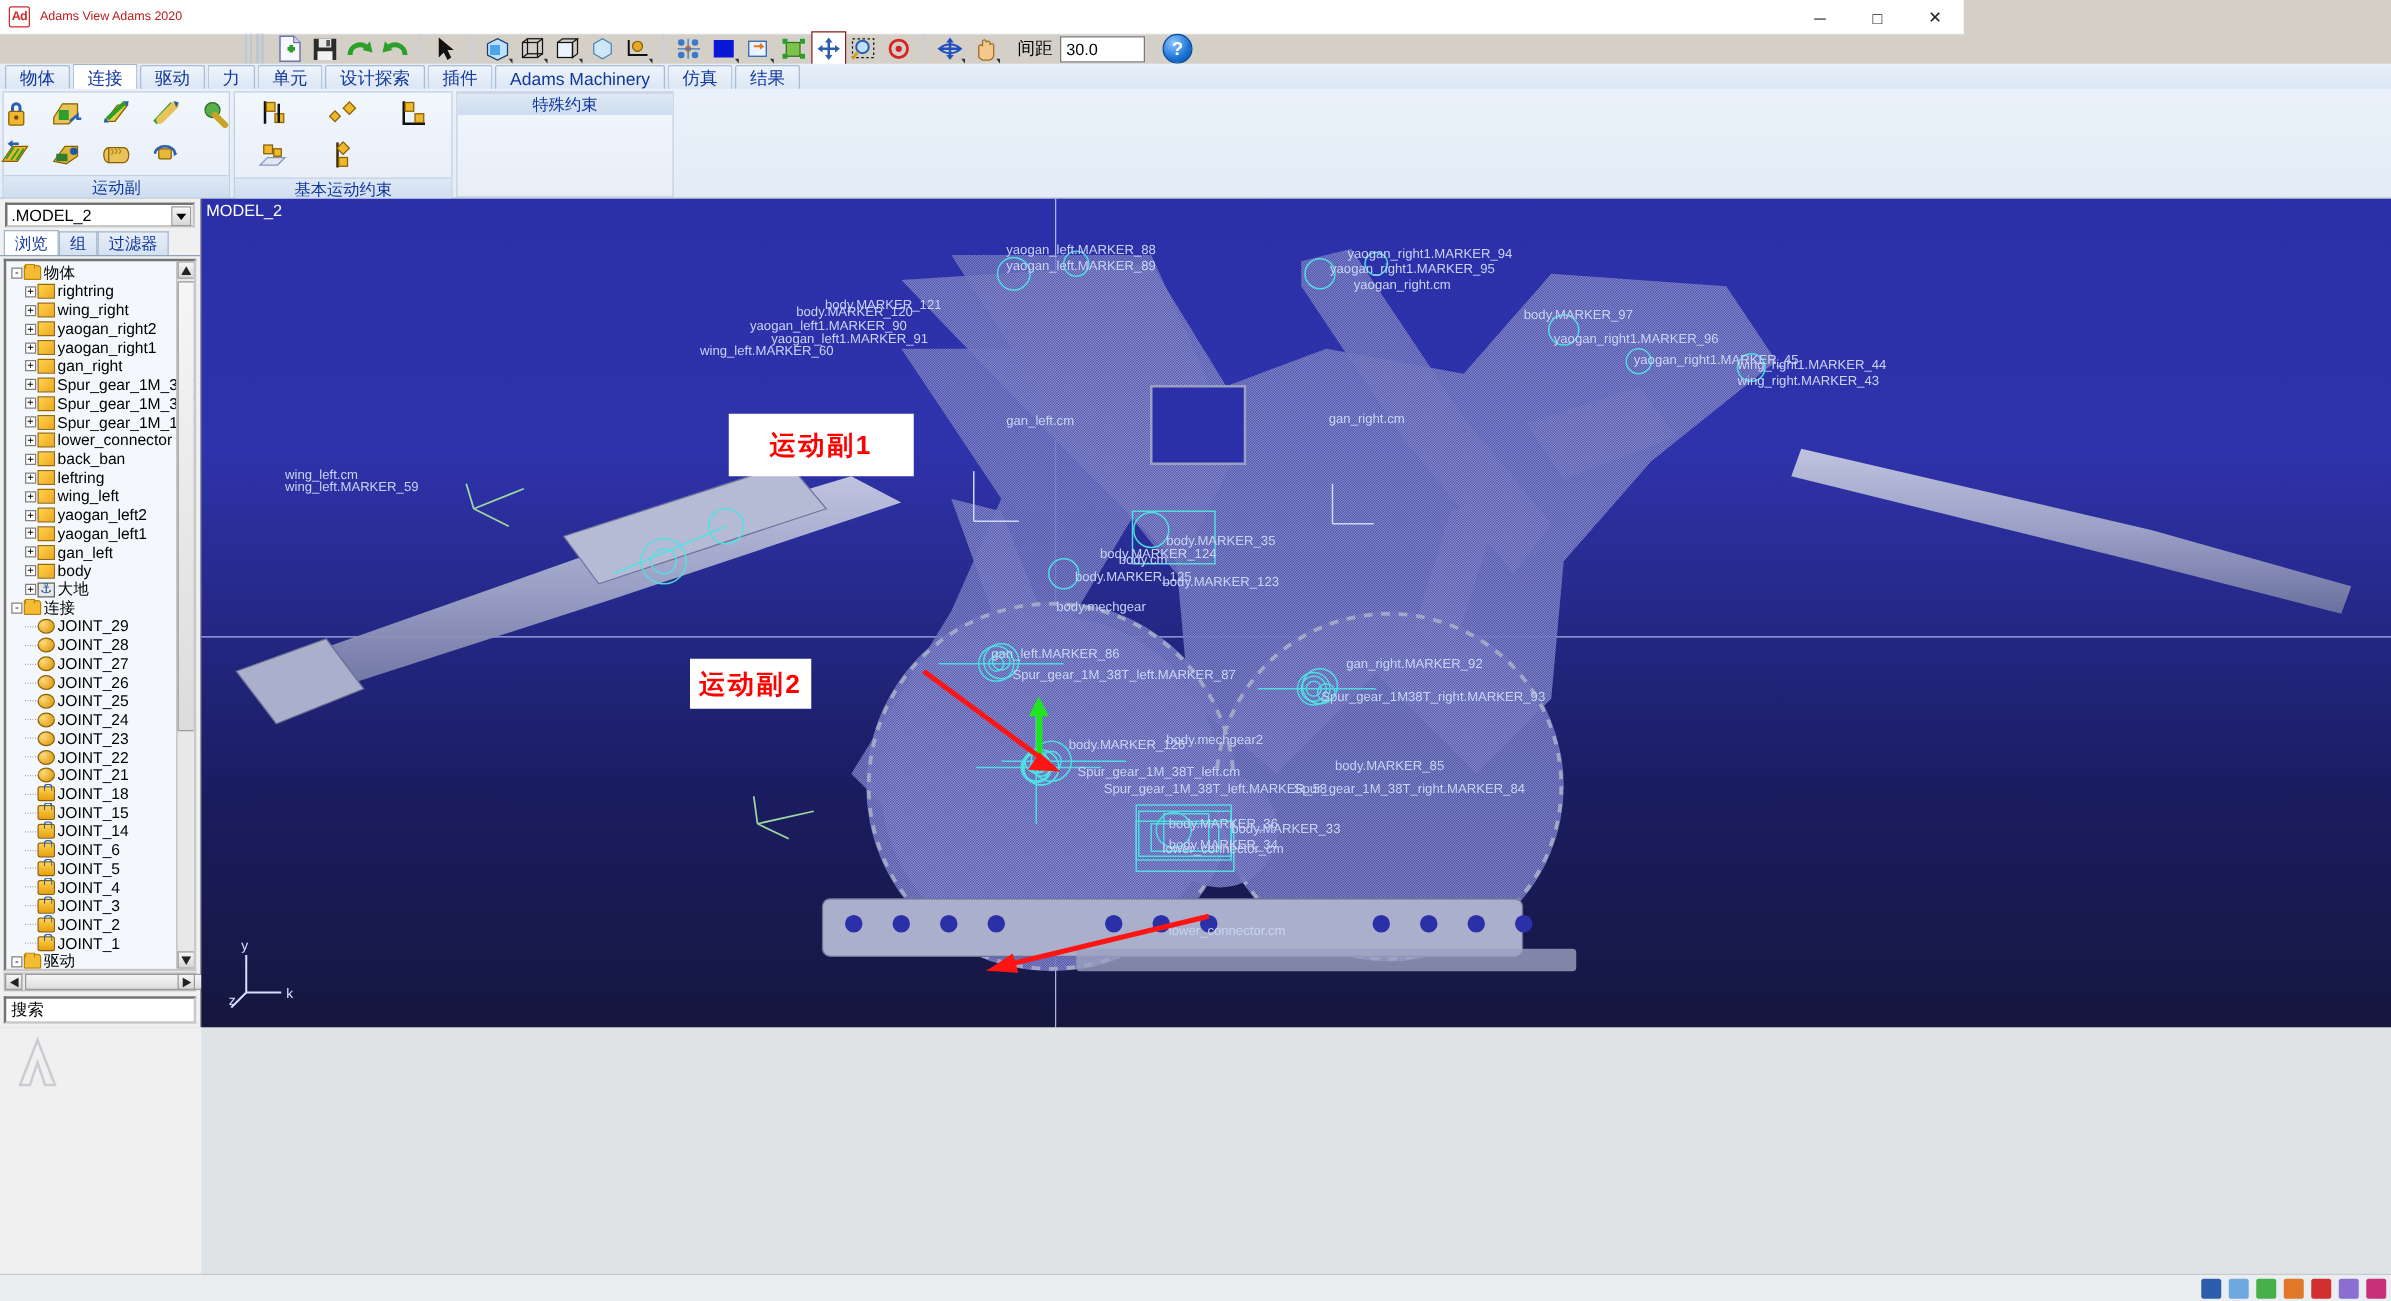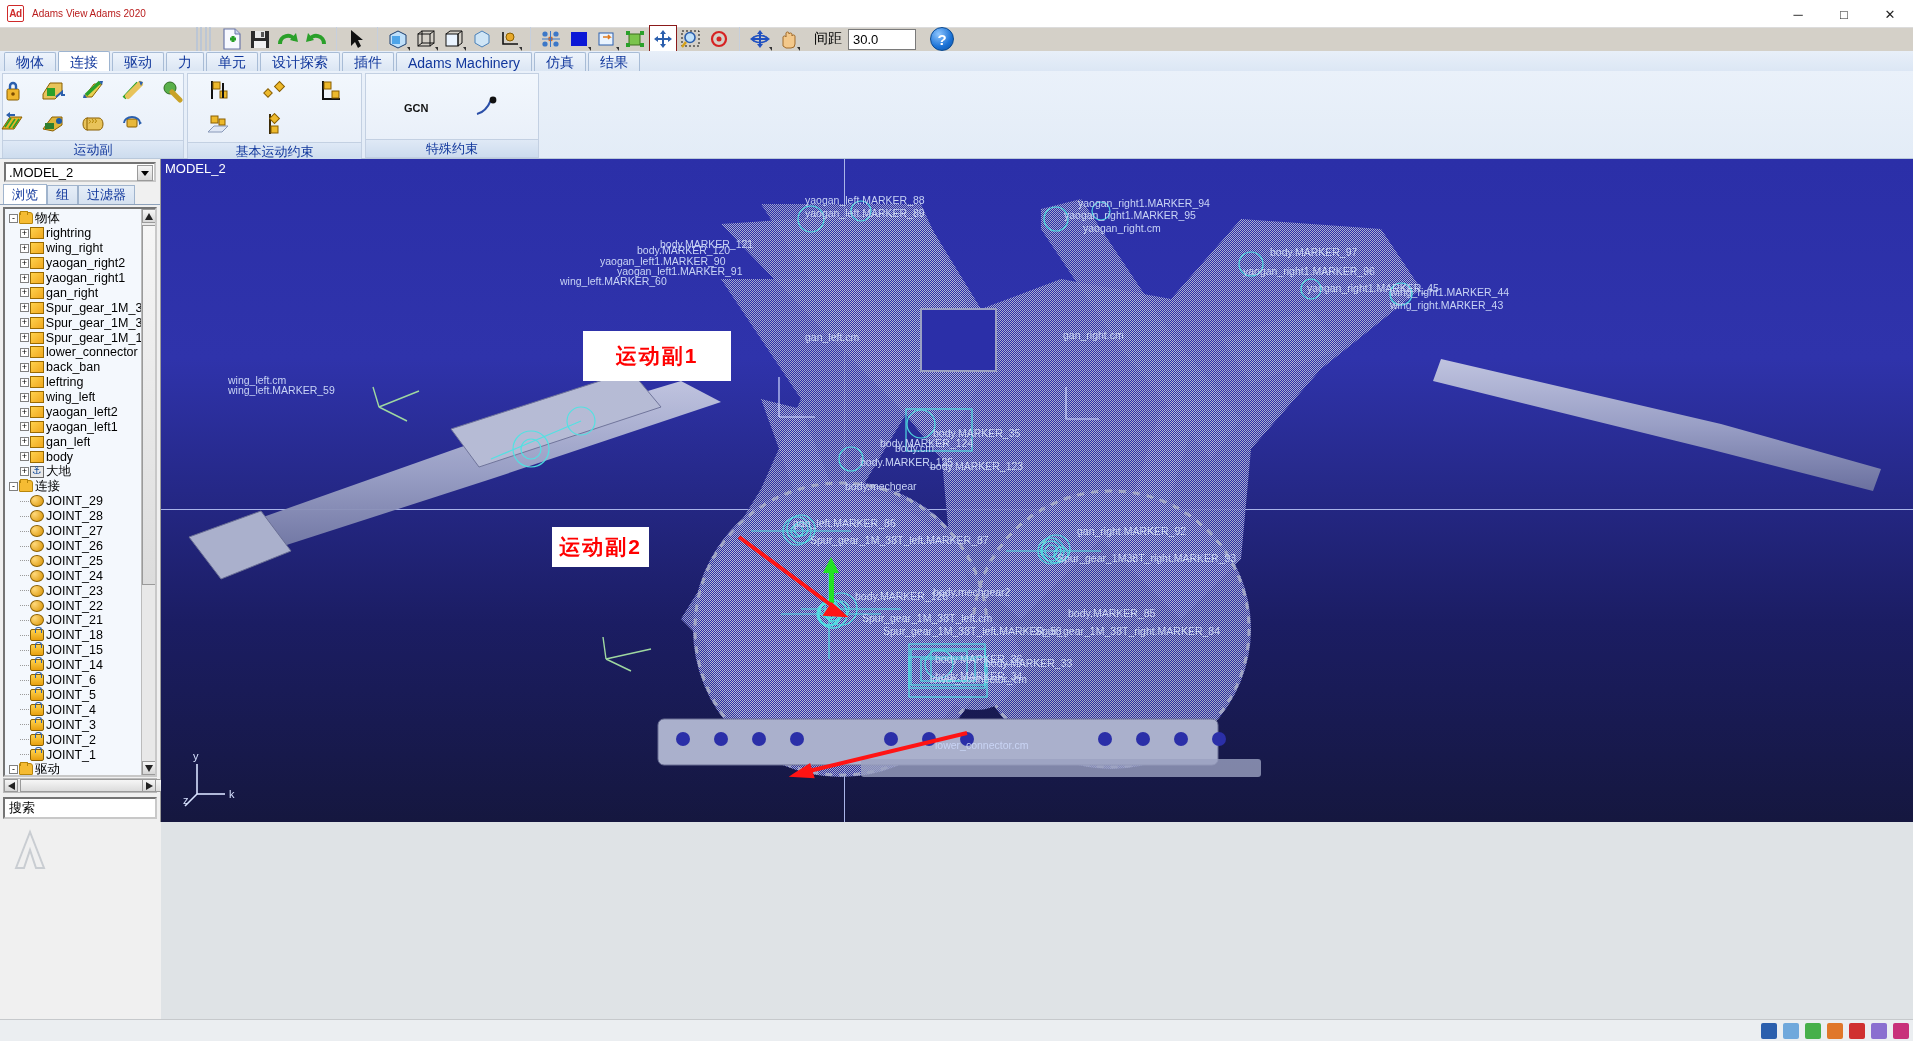--- a/index.html
+++ b/index.html
@@ -6,21 +6,21 @@
   html, body {
     width: 1913px; height: 1041px;
     overflow: hidden;
     font-family: "Liberation Sans", "DejaVu Sans", sans-serif;
     background: #d4d0c8;
   }
   #app { position: relative; width: 1913px; height: 1041px; }
 
   
   .titlebar {
-    position: absolute; left:0; top:0; width:1913px; height:28px;
+    position: absolute; left:0; top:0; width:1571px; height:28px;
     background:#ffffff; border-bottom:1px solid #dcdcdc;
     display:flex; align-items:center;
   }
   .title-logo {
     width:17px; height:17px; margin-left:7px; margin-right:8px;
     border:1px solid #cf2a2a; color:#cf2a2a; font-size:10px; font-weight:bold;
     display:flex; align-items:center; justify-content:center; background:#fff;
     border-radius:2px; letter-spacing:-0.5px;
   }
   .title-text { font-size:10px; color:#b91c1c; }
@@ -499,37 +499,20 @@
               <rect x="14" y="12" width="7" height="7" fill="#edb92c" stroke="#8a5f00"></rect>
             </svg>
           </div>
         </div>
       </div>
       <div class="rgroup-label">基本运动约束</div>
     </div>
 
 
     <div class="rgroup" style="width:174px;">
-      <div class="rgroup-body">
-        <div style="display:flex;gap:34px;align-items:center;">
-          <div style="display:flex;flex-direction:column;align-items:center;">
-            <div class="ricon" style="width:40px;height:26px;">
-              <svg width="34" height="22" viewBox="0 0 34 22">
-                  <text x="4" y="16" font-size="11" font-family="Liberation Sans" fill="#111" font-weight="bold">GCN</text>
-                </svg>
-            </div>
-          </div>
-          <div class="ricon" style="width:36px;height:30px;">
-            <svg width="30" height="26" viewBox="0 0 30 26">
-              <path d="M3 20 Q12 18 17 6" fill="none" stroke="#2b4fa8" stroke-width="2"></path>
-              <circle cx="19" cy="6" r="3.4" fill="#111"></circle>
-            </svg>
-          </div>
-        </div>
-      </div>
       <div class="rgroup-label">特殊约束</div>
     </div>
 
     <div class="rgroup" style="flex:1;border:none;background:transparent;"></div>
   </div>
 
   <div class="leftpanel">
     <div class="model-select">
       <span>.MODEL_2</span>
       <div class="arrow">
@@ -961,21 +944,21 @@
         <div class="marker" style="left: 644px; top: 35px;">yaogan_left.MARKER_88</div>
         <div class="marker" style="left: 644px; top: 48px;">yaogan_left.MARKER_89</div>
         <div class="marker" style="left: 917px; top: 38px;">yaogan_right1.MARKER_94</div>
         <div class="marker" style="left: 903px; top: 50px;">yaogan_right1.MARKER_95</div>
         <div class="marker" style="left: 922px; top: 63px;">yaogan_right.cm</div>
         <div class="marker" style="left: 499px; top: 79px;">body.MARKER_121</div>
         <div class="marker" style="left: 476px; top: 85px;">body.MARKER_120</div>
         <div class="marker" style="left: 439px; top: 96px;">yaogan_left1.MARKER_90</div>
         <div class="marker" style="left: 456px; top: 106px;">yaogan_left1.MARKER_91</div>
         <div class="marker" style="left: 399px; top: 116px;">wing_left.MARKER_60</div>
-        <div class="marker" style="left: 1109px; top: 87px;">body.MARKER_97</div>
+        <div class="marker" style="left: 1058px; top: 87px;">body.MARKER_97</div>
         <div class="marker" style="left: 1082px; top: 106px;">yaogan_right1.MARKER_96</div>
         <div class="marker" style="left: 1146px; top: 123px;">yaogan_right1.MARKER_45</div>
         <div class="marker" style="left: 1229px; top: 127px;">wing_right1.MARKER_44</div>
         <div class="marker" style="left: 1229px; top: 140px;">wing_right.MARKER_43</div>
         <div class="marker" style="left: 67px; top: 215px;">wing_left.cm</div>
         <div class="marker" style="left: 67px; top: 225px;">wing_left.MARKER_59</div>
         <div class="marker" style="left: 644px; top: 172px;">gan_left.cm</div>
         <div class="marker" style="left: 902px; top: 170px;">gan_right.cm</div>
         <div class="marker" style="left: 772px; top: 268px;">body.MARKER_35</div>
         <div class="marker" style="left: 719px; top: 278px;">body.MARKER_124</div>

